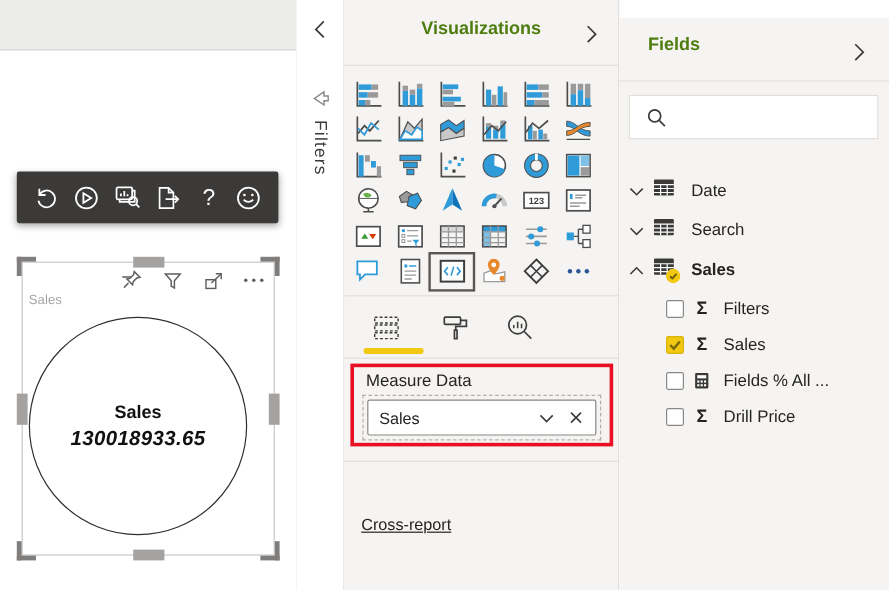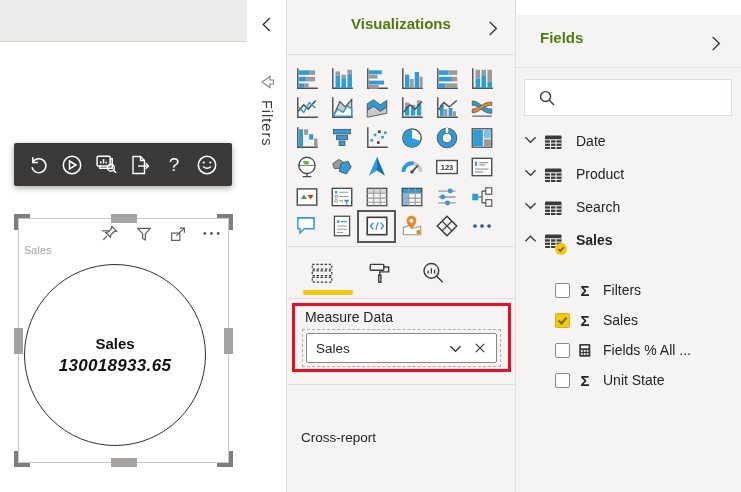--- a/index.html
+++ b/index.html
@@ -55,33 +55,33 @@
   #viz-tabs .tab{position:absolute;top:8px;width:26px;height:26px;cursor:pointer;}
   #tab-underline{position:absolute;top:38px;height:4.5px;border-radius:2px;background:#F2C811;}
   #well-highlight{position:absolute;left:5px;top:303px;width:219px;height:69px;border:3px solid #e81123;box-sizing:border-box;}
   #well-label{position:absolute;left:10px;top:3px;font-size:14px;color:#252423;}
   #well-drop{position:absolute;left:7px;right:7px;top:23px;height:38px;border:1px dashed #b3b1af;box-sizing:border-box;padding:3px;}
   #well-field{height:100%;background:#fff;border:1px solid #8a8886;border-radius:2px;display:flex;align-items:center;
      padding:0 9px;box-sizing:border-box;cursor:pointer;}
   #well-field .fname{font-size:13.5px;color:#252423;flex:1;}
   #well-field .wbtn{width:15px;height:15px;display:flex;align-items:center;justify-content:center;cursor:pointer;margin-left:9px;}
   #drill-title{position:absolute;left:21px;top:388px;font-size:15px;font-weight:bold;}
-  #cross-report{position:absolute;left:14px;top:430px;font-size:13.5px;color:#252423;}
+  #cross-report{position:absolute;left:14px;top:430px;font-size:13.5px;color:#252423;text-decoration:underline;}
 
   
   #fields-pane{left:516px;top:15px;width:225px;height:492px;background:#f5f4f2;box-sizing:border-box;}
   #fields-title{position:absolute;left:24px;top:14px;}
   #fields-collapse{position:absolute;right:16px;top:20px;cursor:pointer;}
   #search-box{position:absolute;left:8px;top:64px;width:208px;height:37px;background:#fff;border:1px solid #e1dfdd;
      display:flex;align-items:center;padding-left:14px;box-sizing:border-box;}
   #search-box input{border:none;outline:none;background:transparent;font-size:15px;color:#252423;width:140px;margin-left:12px;
      font-family:"Liberation Sans","DejaVu Sans",sans-serif;}
   #search-box input::placeholder{color:#5a5856;opacity:1;}
   #fields-tree{position:absolute;left:0;top:118px;width:100%;}
-  .t-row{height:33px;display:flex;align-items:flex-start;padding-left:6px;cursor:pointer;}
+  .t-row{height:33px;display:flex;align-items:flex-end;padding-left:6px;cursor:pointer;}
   .t-chev{width:16px;display:flex;justify-content:center;margin-right:6px;}
   .t-ticon{position:relative;width:19px;margin-right:13px;}
   .t-badge{position:absolute;right:-4px;bottom:-4px;}
   .t-label{font-size:14px;color:#252423;}
   .t-label.bold{font-weight:bold;}
   .f-rows{margin-top:10px;margin-bottom:6px;}
   .f-row{height:30px;display:flex;align-items:center;padding-left:39px;cursor:pointer;}
   .f-check{width:15px;height:15px;border:1.5px solid #8a8886;border-radius:2px;background:#fff;box-sizing:border-box;margin-right:8px;cursor:pointer;}
   .f-check.on{background:#F2C811;border-color:#d8b30a;display:flex;align-items:center;justify-content:center;}
   .f-type{width:14px;margin-right:11px;display:flex;justify-content:center;align-items:center;font-size:15px;font-weight:600;color:#252423;}
@@ -598,34 +598,20 @@
               <polyline points="1.5,3 7,8.5 12.5,3" stroke="#3b3a39" stroke-width="1.4"></polyline>
             </svg>
           </span>
           <span class="t-ticon">
             <svg viewBox="0 0 19 17" width="19" height="19" fill="none">
               <rect x="1" y="1.5" width="16.5" height="13.5" rx="1" fill="#3b3a39"></rect>
               <path d="M1 5.8 H17.5 M1 9.1 H17.5 M1 12.4 H17.5 M6.5 5.8 V15 M12 5.8 V15" stroke="#fff" stroke-width="1"></path>
             </svg>
           </span>
           <span class="t-label">Date</span>
-        </div>
-        <div class="t-row">
-          <span class="t-chev">
-            <svg viewBox="0 0 14 11" width="13" height="13" fill="none">
-              <polyline points="1.5,3 7,8.5 12.5,3" stroke="#3b3a39" stroke-width="1.4"></polyline>
-            </svg>
-          </span>
-          <span class="t-ticon">
-            <svg viewBox="0 0 19 17" width="19" height="19" fill="none">
-              <rect x="1" y="1.5" width="16.5" height="13.5" rx="1" fill="#3b3a39"></rect>
-              <path d="M1 5.8 H17.5 M1 9.1 H17.5 M1 12.4 H17.5 M6.5 5.8 V15 M12 5.8 V15" stroke="#fff" stroke-width="1"></path>
-            </svg>
-          </span>
-          <span class="t-label">Product</span>
         </div>
         <div class="t-row">
           <span class="t-chev">
             <svg viewBox="0 0 14 11" width="13" height="13" fill="none">
               <polyline points="1.5,3 7,8.5 12.5,3" stroke="#3b3a39" stroke-width="1.4"></polyline>
             </svg>
           </span>
           <span class="t-ticon">
             <svg viewBox="0 0 19 17" width="19" height="19" fill="none">
               <rect x="1" y="1.5" width="16.5" height="13.5" rx="1" fill="#3b3a39"></rect>
@@ -681,18 +667,18 @@
                 <rect x="3" y="11.5" width="2" height="2" fill="#fff"></rect>
                 <rect x="6.2" y="11.5" width="2" height="2" fill="#fff"></rect>
                 <rect x="9.4" y="11.5" width="2" height="2" fill="#fff"></rect>
               </svg>
             </span>
             <span class="f-label">Fields % All ...</span>
           </div>
           <div class="f-row">
             <span class="f-check"></span>
             <span class="f-type">Σ</span>
-            <span class="f-label">Unit State</span>
+            <span class="f-label">Drill Price</span>
           </div>
         </div>
       </div>
   </div>
 </div>
 
 </body></html>

